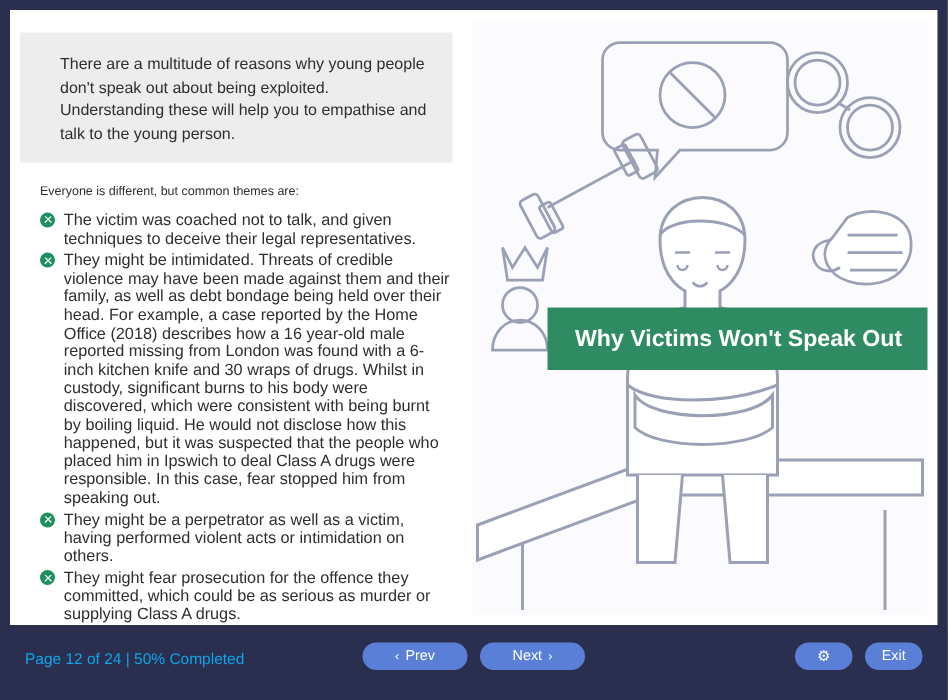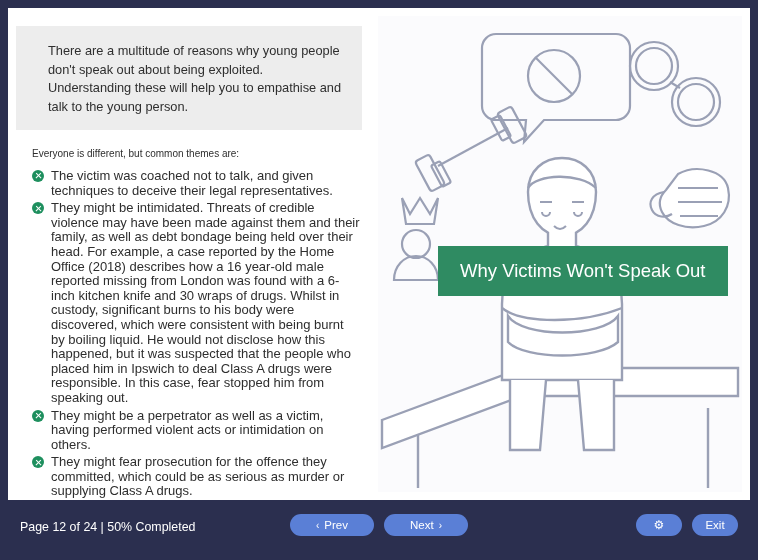--- a/index.html
+++ b/index.html
@@ -83,33 +83,34 @@
   }
   .art svg { display: block; }
   .caption {
     position: absolute;
     left: 60px; top: 230px;
     background: #2f8b62;
     color: #ffffff;
     font-size: 18.5px;
     padding: 14px 22px;
     white-space: nowrap;
+    font-weight: bold;
   }
   
   .bottombar {
     position: absolute;
     left: 0; bottom: 0;
     width: 758px; height: 58px;
     background: #2b2f4f;
   }
   .progress-text {
     position: absolute;
     left: 20px; top: 18px;
     font-size: 12.4px;
-    color: #ffffff;
+    color: #0ea5e9;
   }
   .nav-center {
     position: absolute;
     left: 50%; top: 12px;
     transform: translateX(-50%);
     display: flex;
     gap: 10px;
   }
   .pill {
     background: #5a7fd6;

